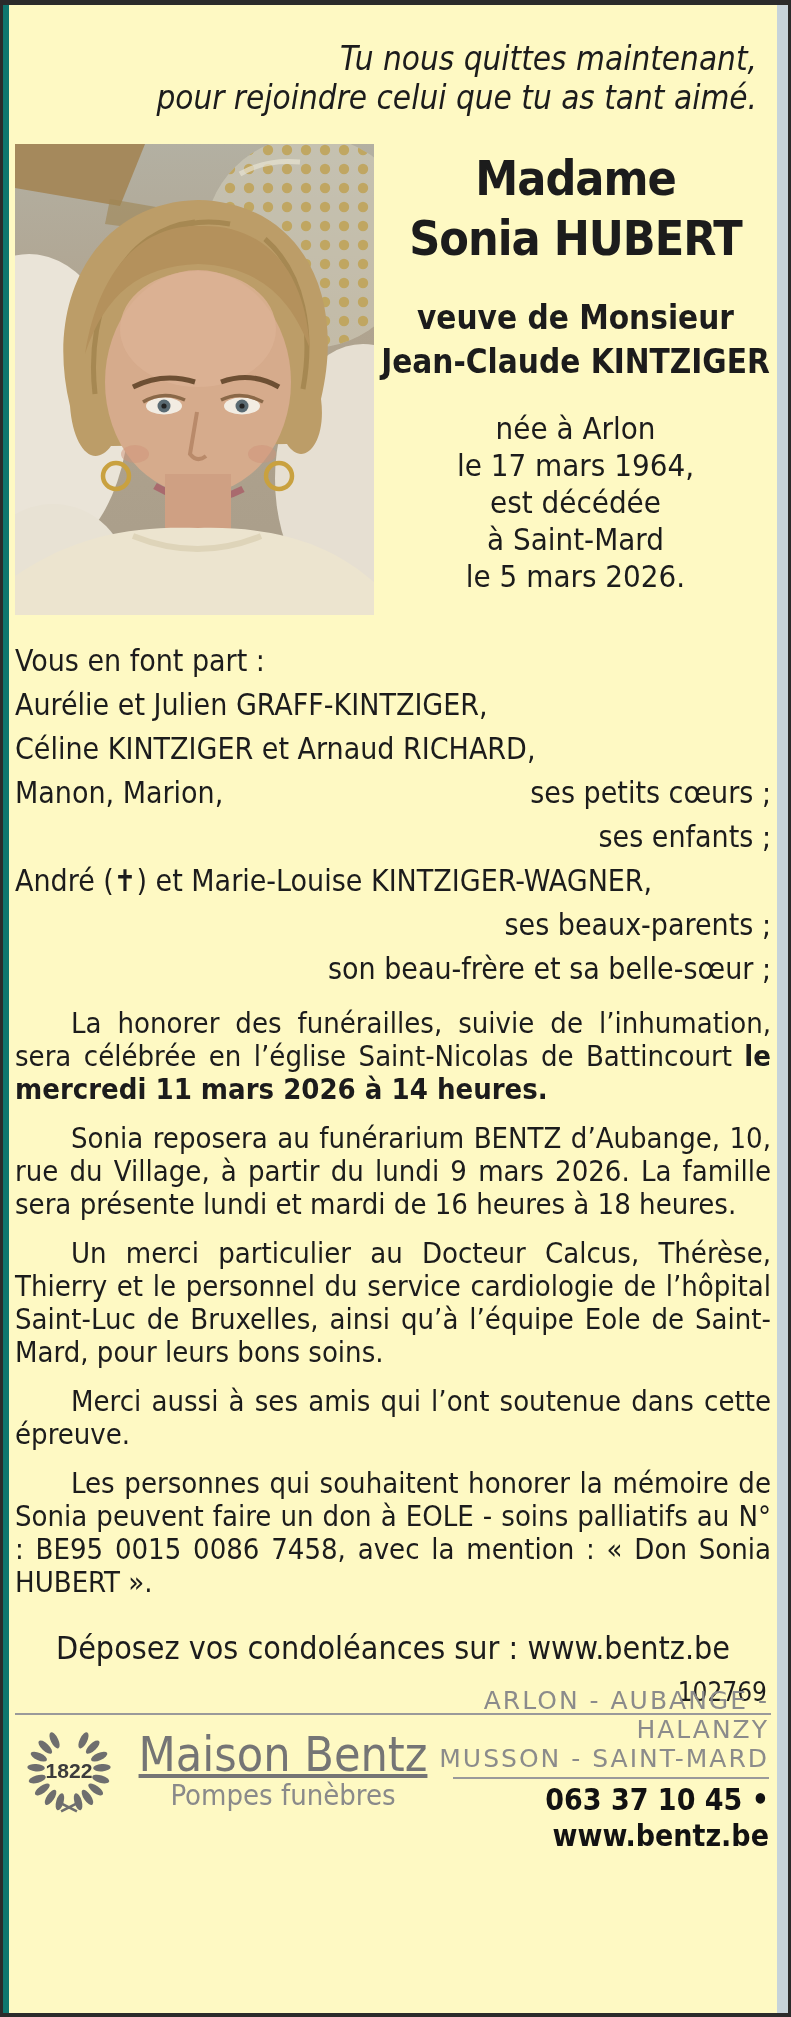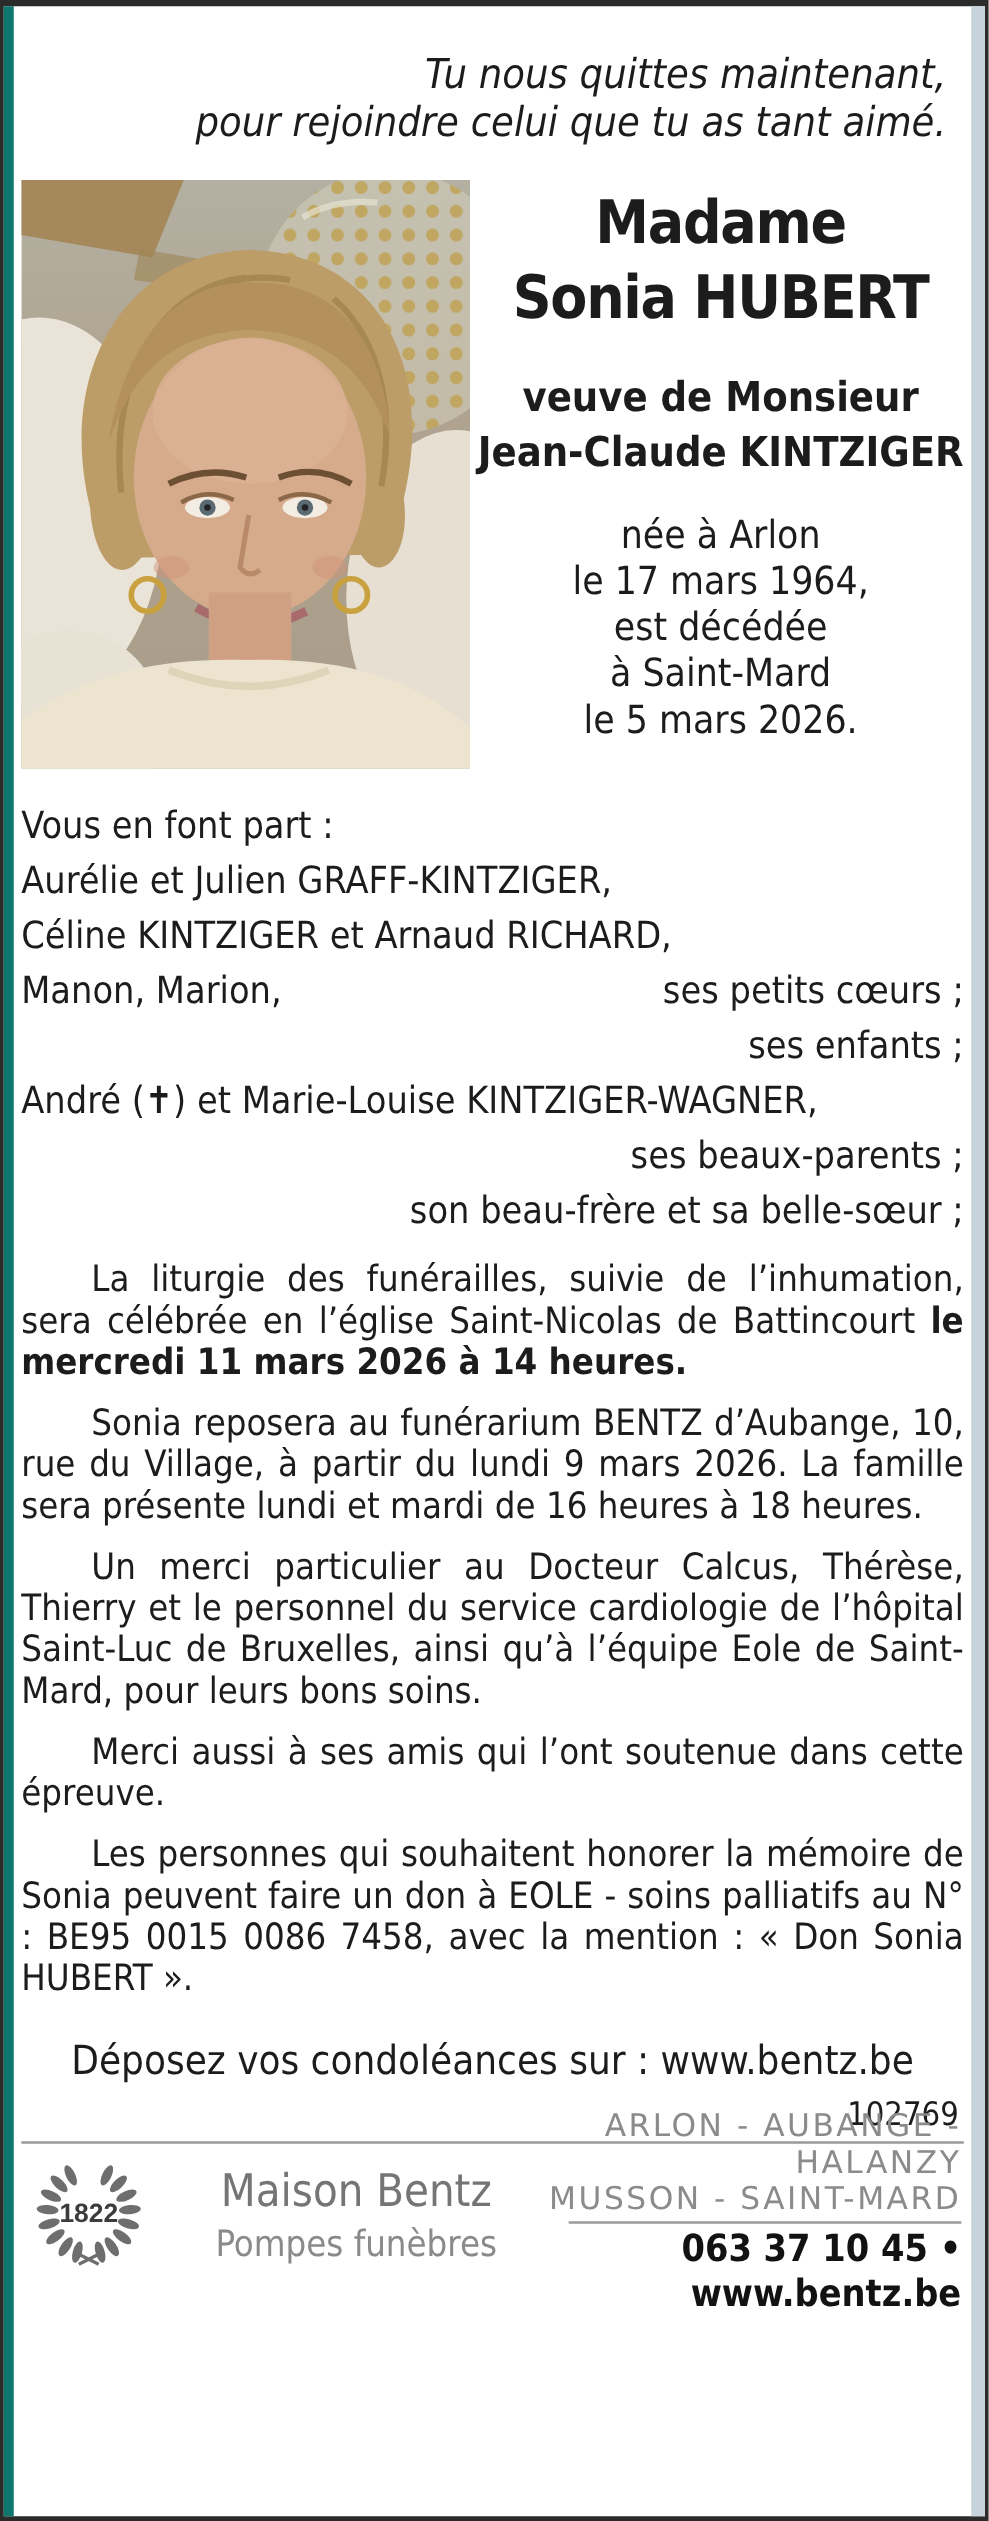--- a/index.html
+++ b/index.html
@@ -5,22 +5,22 @@
   html,body{margin:0;padding:0;background:#ffffff;}
   .page{
     width:791px;height:2017px;box-sizing:border-box;
     background:#2b2b2b;
     padding:5px 3px 4px 3px;
     font-family:"DejaVu Sans","Liberation Sans",sans-serif;
     font-stretch:condensed;
     color:#1c1c1c;
   }
   .inner{
-    height:100%;box-sizing:border-box;background:#ffffff;
-    border-left:8px solid #0f766e;border-right:11px solid #c6d3da;
+    height:100%;box-sizing:border-box;background:#fef9c3;
+    border-left:6px solid #0f766e;border-right:11px solid #c6d3da;
     padding:0 6px;overflow:hidden;
   }
   
   .quote{margin:34px 14px 0 0;text-align:right;font-style:italic;
          font-size:33px;line-height:39px;}
   
   .hero{margin-top:27px;display:flex;}
   .photo{width:359px;height:471px;flex:none;overflow:hidden;}
   .photo svg{display:block;}
   .id{flex:1;text-align:center;padding:4px 0 0 6px;}
@@ -37,21 +37,21 @@
   .para{margin:16px 0 0 0;text-align:justify;text-indent:56px;
         font-size:29px;line-height:33px;}
   .para .bold{font-weight:700;}
   
   .condolences{margin-top:30px;text-align:center;font-weight:400;font-size:32px;line-height:38px;}
   .ref{margin-top:10px;text-align:right;font-size:26px;line-height:30px;padding-right:4px;}
   .footrule{border:none;border-top:2px solid #9a9a9a;margin:6px 0 0 0;height:0;}
   .footer{display:flex;align-items:center;margin-top:6px;height:98px;}
   .wreath{width:88px;height:88px;margin-left:10px;flex:none;}
   .brand{width:304px;text-align:center;flex:none;margin-left:18px;}
-  .brand-name{font-size:36px;line-height:50px;color:#757575;letter-spacing:0px;}
+  .brand-name{font-size:48px;line-height:50px;color:#757575;letter-spacing:0px;text-decoration:underline;}
   .brand-sub{font-size:29px;line-height:32px;color:#8a8a8a;}
   .agency{flex:1;text-align:right;padding-right:2px;}
   .cities{font-size:25px;letter-spacing:2px;color:#8b8b8b;line-height:29px;font-stretch:normal;}
   .agency-rule{border:none;border-top:2px solid #9a9a9a;margin:4px 0 3px 18px;height:0;}
   .phone{font-size:30px;line-height:36px;font-weight:700;color:#121212;}
 </style>
 </head>
 <body>
 
 <div class="page">
@@ -154,21 +154,21 @@
         <span class="l"></span>
         <span class="r">ses beaux-parents ;</span>
       </div>
       <div class="frow">
         <span class="l"></span>
         <span class="r">son beau-frère et sa belle-sœur ;</span>
       </div>
     </div>
 
     <div class="paras">
-      <p class="para"><span>La liturgie des funérailles, suivie de l’inhumation, sera célébrée en l’église Saint-Nicolas de Battincourt</span> <span class="bold">le mercredi 11 mars 2026 à 14 heures.</span></p>
+      <p class="para"><span>La honorer des funérailles, suivie de l’inhumation, sera célébrée en l’église Saint-Nicolas de Battincourt</span> <span class="bold">le mercredi 11 mars 2026 à 14 heures.</span></p>
       <p class="para">Sonia reposera au funérarium BENTZ d’Aubange, 10, rue du Village, à partir du lundi 9 mars 2026. La famille sera présente lundi et mardi de 16 heures à 18 heures.</p>
       <p class="para">Un merci particulier au Docteur Calcus, Thérèse, Thierry et le personnel du service cardiologie de l’hôpital Saint-Luc de Bruxelles, ainsi qu’à l’équipe Eole de Saint-Mard, pour leurs bons soins.</p>
       <p class="para">Merci aussi à ses amis qui l’ont soutenue dans cette épreuve.</p>
       <p class="para">Les personnes qui souhaitent honorer la mémoire de Sonia peuvent faire un don à EOLE - soins palliatifs au N° : BE95 0015 0086 7458, avec la mention : « Don Sonia HUBERT ».</p>
     </div>
 
     <div class="condolences">Déposez vos condoléances sur : www.bentz.be</div>
 
     <div class="ref">102769</div>
 

